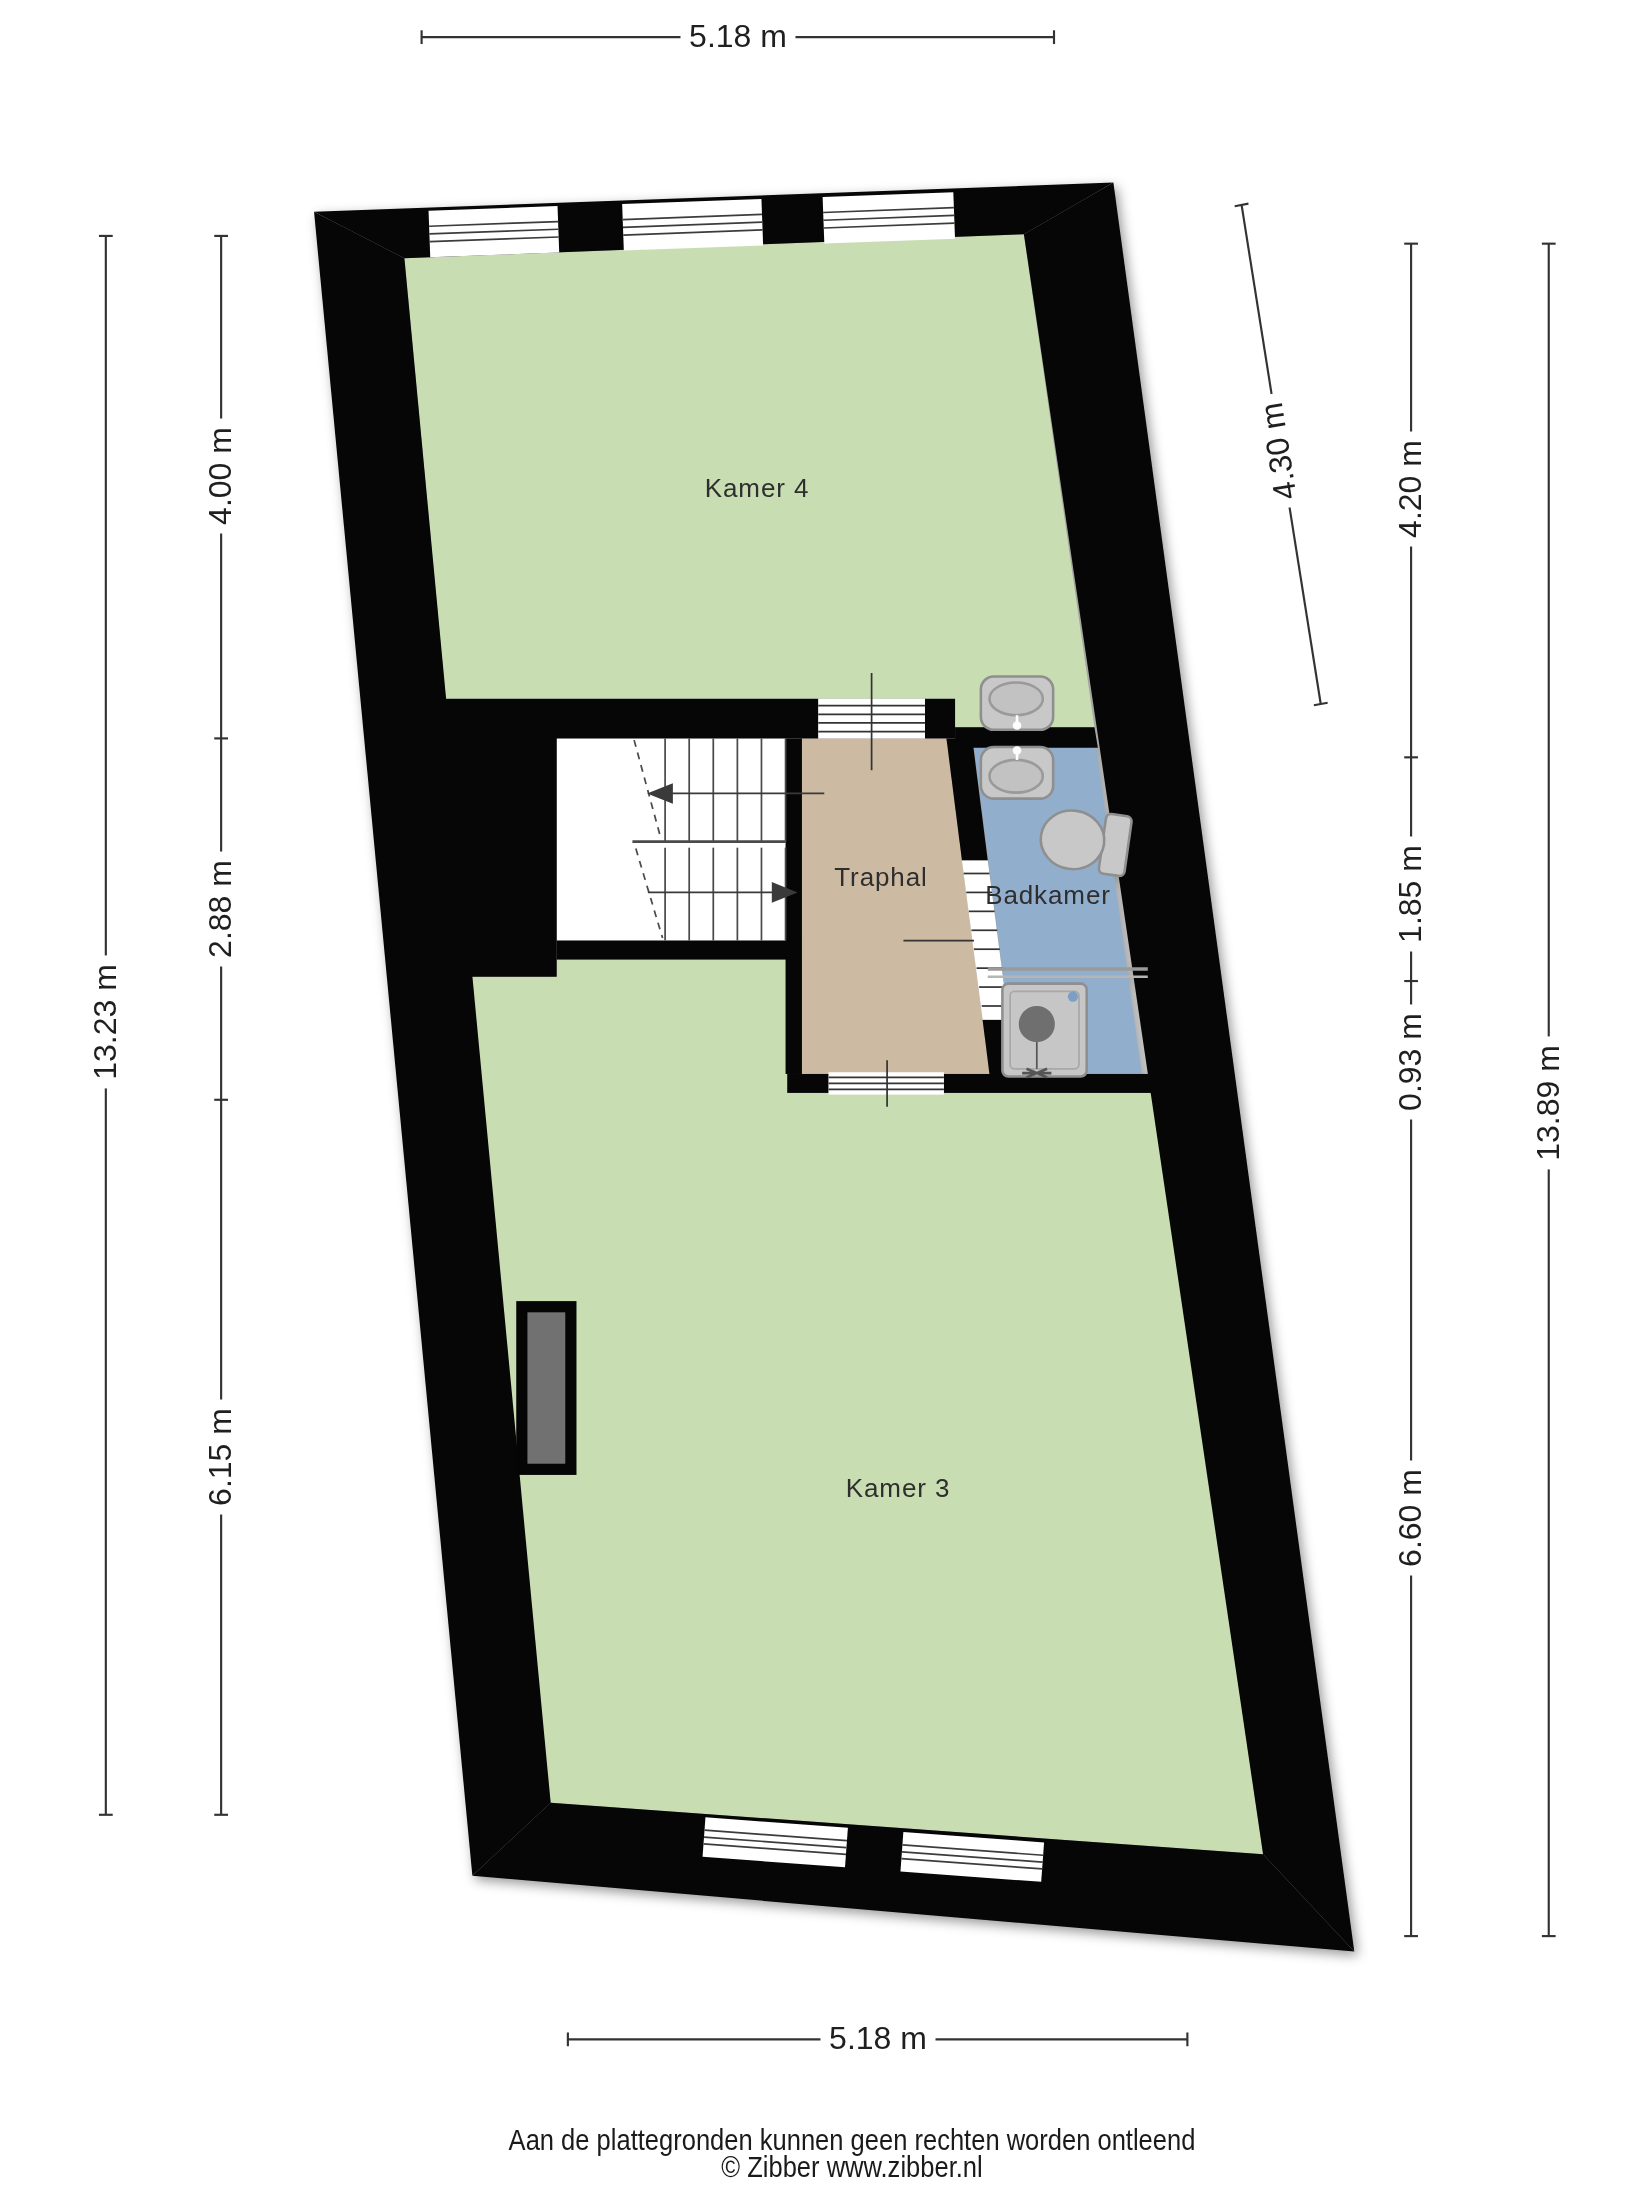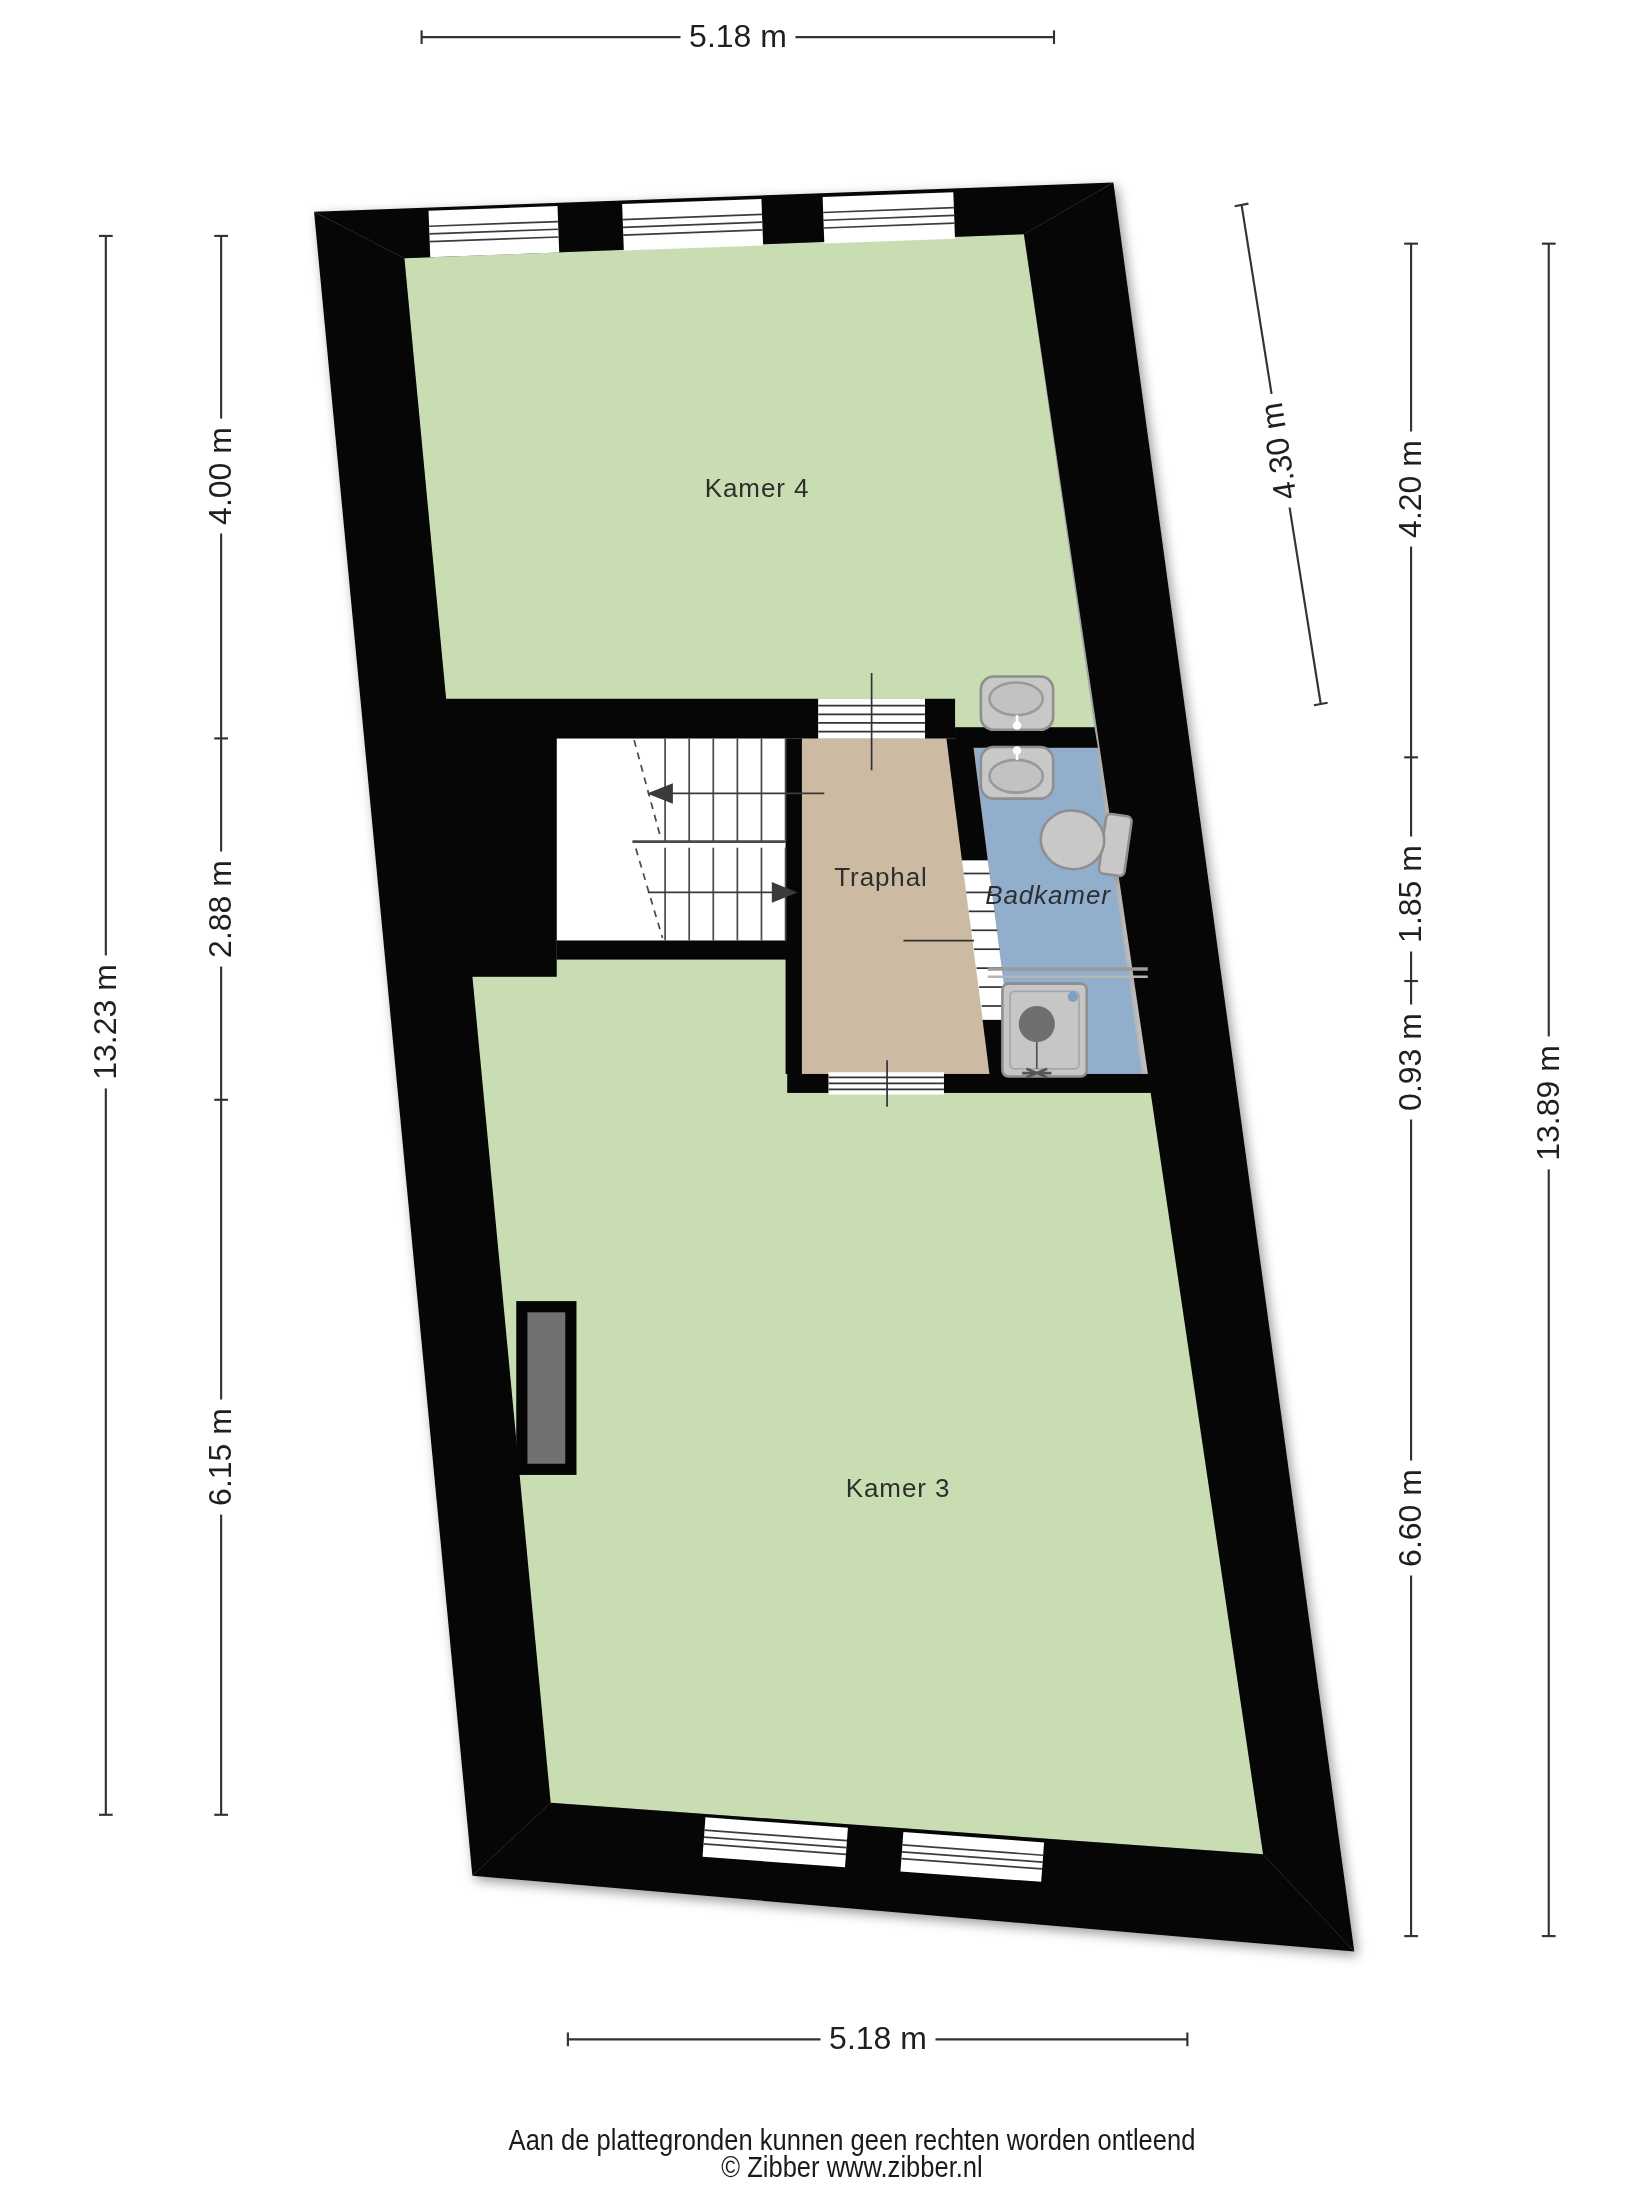--- a/index.html
+++ b/index.html
@@ -219,21 +219,21 @@
       <g>
         <line x1="1443" y1="238" x2="1535" y2="818"></line>
         <line x1="1435" y1="239.5" x2="1451" y2="236.5"></line>
           <line x1="1527" y1="819.5" x2="1543" y2="816.5"></line>
       </g>
     </g>
   </svg>
 
   <div class="lbl room-lbl" style="left:757px;top:468px;margin-top:20px;">Kamer 4</div>
   <div class="lbl room-lbl" style="left:881px;top:877px;">Traphal</div>
-  <div class="lbl room-lbl" style="left:1048px;top:895px;font-style:italic;">Badkamer</div>
+  <div class="lbl room-lbl" style="left:1048px;top:895px;">Badkamer</div>
   <div class="lbl room-lbl" style="left:878px;top:1488px;margin-left:20px;">Kamer 3</div>
 
   <div class="lbl dim-lbl" style="left:738px;top:37px;">5.18 m</div>
   <div class="lbl dim-lbl" style="left:878px;top:2039px;">5.18 m</div>
 
   <div class="lbl dim-lbl rot90" style="left:221px;top:476px;">4.00 m</div>
   <div class="lbl dim-lbl rot90" style="left:221px;top:909px;">2.88 m</div>
   <div class="lbl dim-lbl rot90" style="left:221px;top:1457px;">6.15 m</div>
   <div class="lbl dim-lbl rot90" style="left:106px;top:1022px;">13.23 m</div>
 

